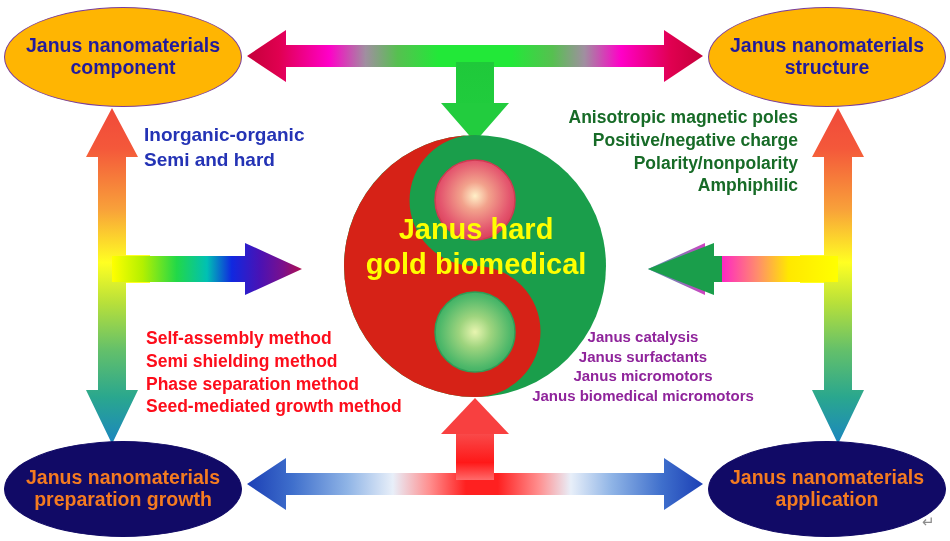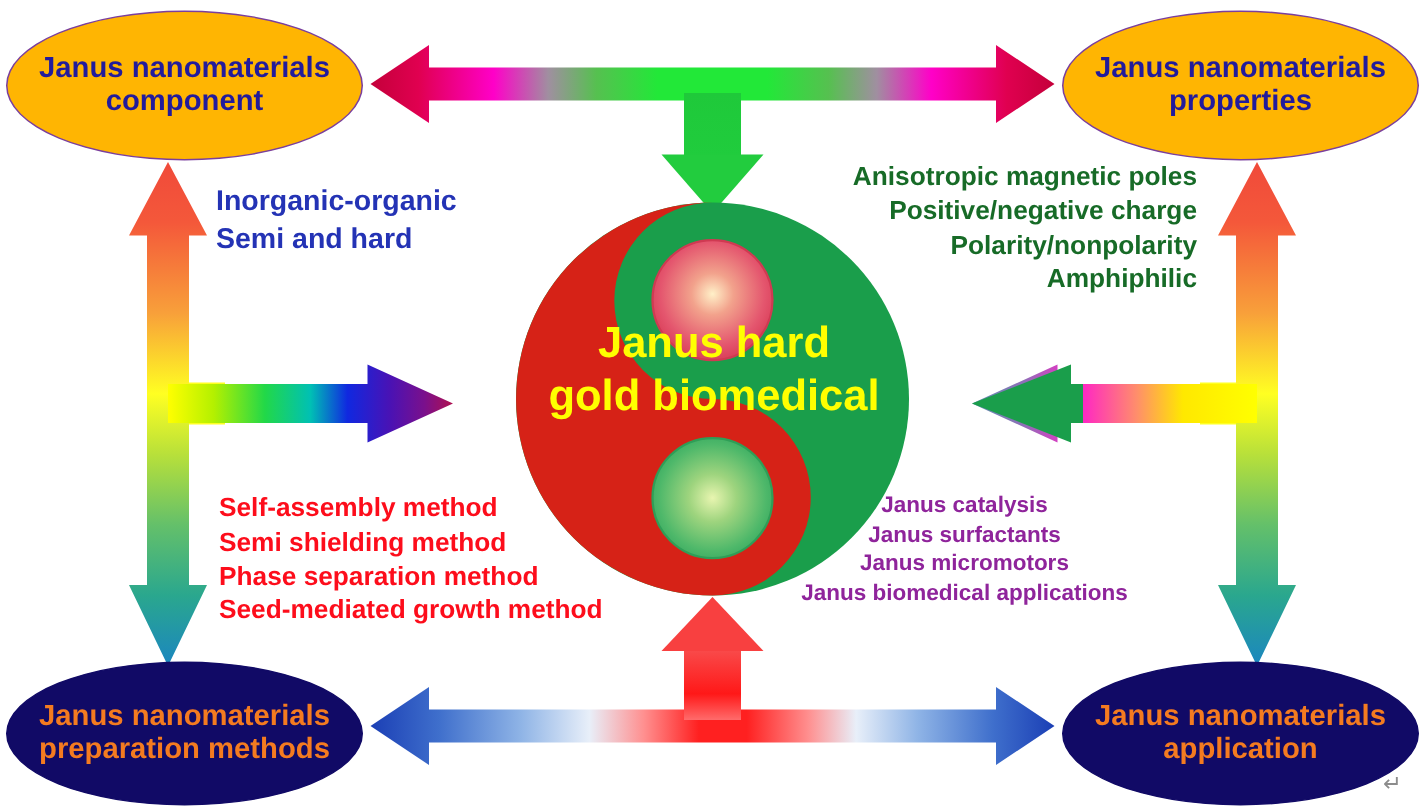--- a/index.html
+++ b/index.html
@@ -295,28 +295,28 @@
   <div class="node node-top-left">
     <div>
       <span>Janus nanomaterials</span>
       <span>component</span>
     </div>
   </div>
 
   <div class="node node-top-right">
     <div>
       <span>Janus nanomaterials</span>
-      <span>properties</span>
+      <span>structure</span>
     </div>
   </div>
 
   <div class="node node-bottom-left">
     <div>
       <span>Janus nanomaterials</span>
-      <span>preparation methods</span>
+      <span>preparation growth</span>
     </div>
   </div>
 
   <div class="node node-bottom-right">
     <div>
       <span>Janus nanomaterials</span>
       <span>application</span>
     </div>
   </div>
 
@@ -336,18 +336,18 @@
     <span>Self-assembly method</span>
     <span>Semi shielding method</span>
     <span>Phase separation method</span>
     <span>Seed-mediated growth method</span>
   </div>
 
   <div class="textblock tb-applications">
     <span>Janus catalysis</span>
     <span>Janus surfactants</span>
     <span>Janus micromotors</span>
-    <span>Janus biomedical applications</span>
+    <span>Janus biomedical micromotors</span>
   </div>
 
   <div class="pilcrow">↵</div>
 
 </div>
 
 </body></html>

